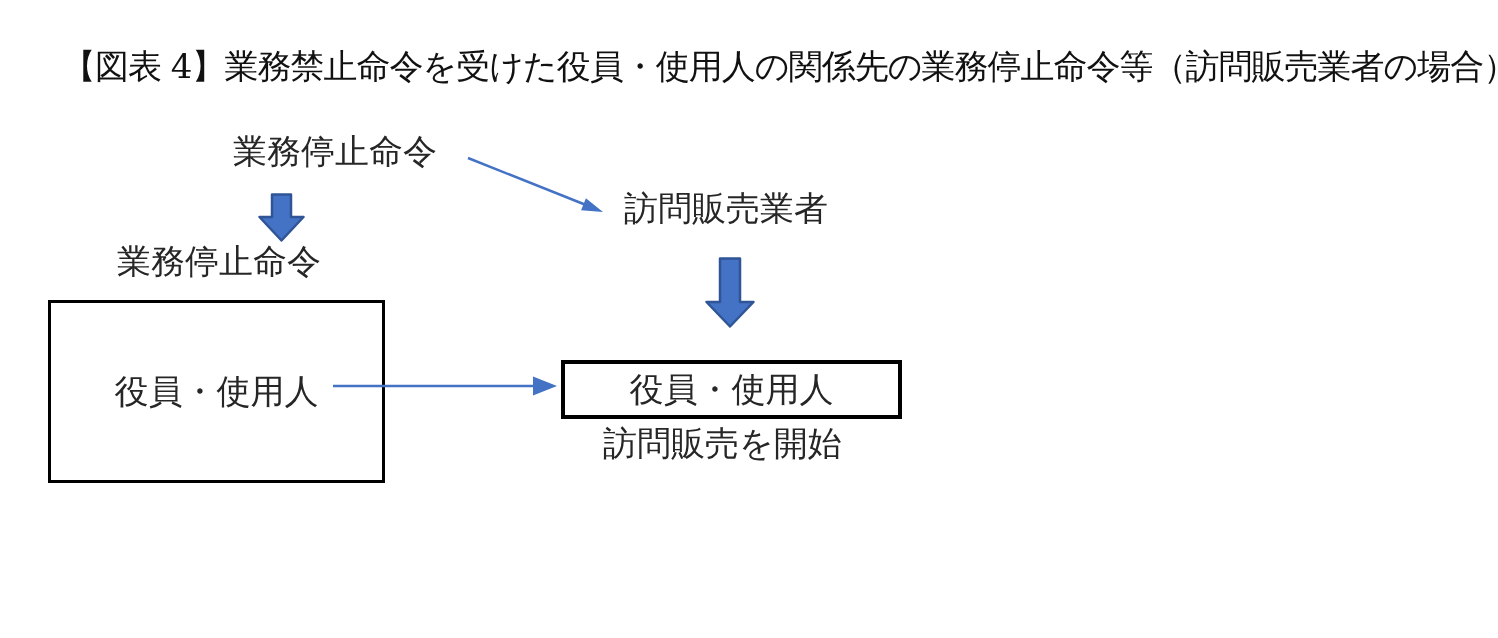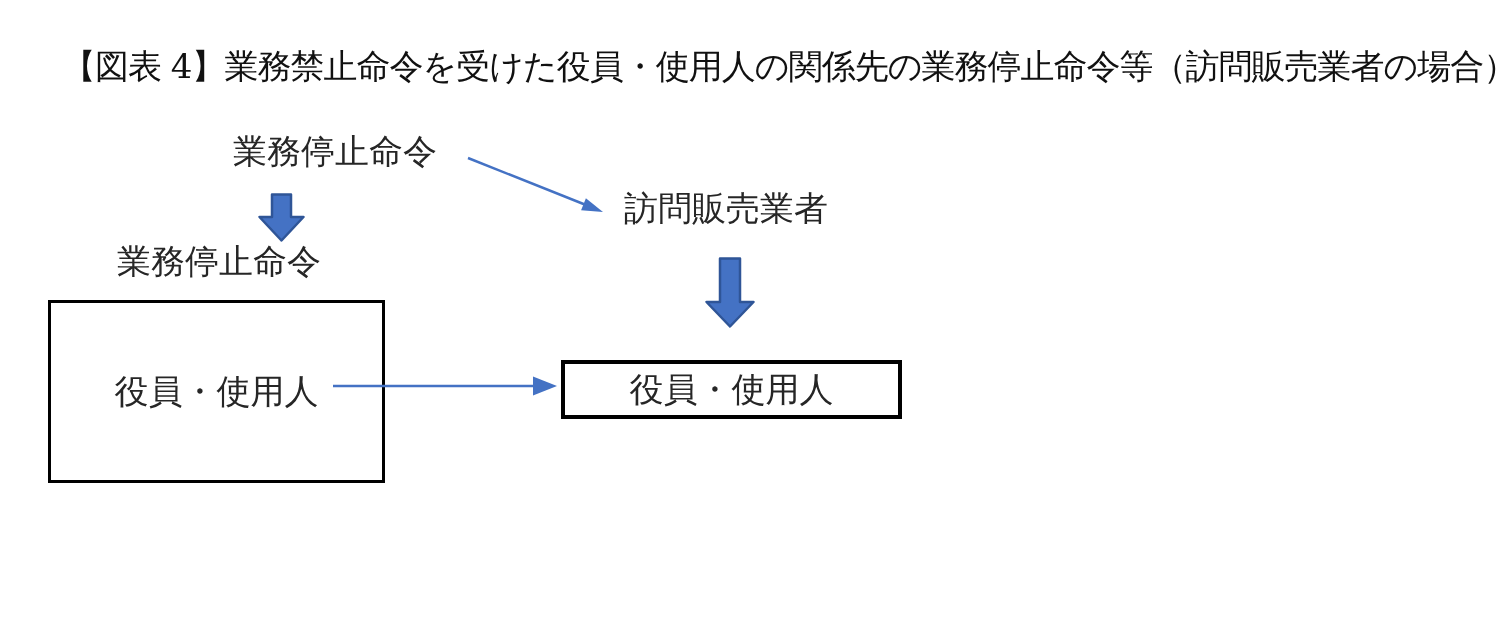--- a/index.html
+++ b/index.html
@@ -75,15 +75,16 @@
   <div class="abs label lbl-ban">訪問販売業者</div>
 
   <svg class="svg-shape arrow2" width="50" height="71" viewBox="0 0 50 71">
     <polygon points="15,1.5 35,1.5 35,45 48.5,45 25,69.5 1.5,45 15,45" stroke-width="2.5" stroke-linejoin="round" fill="#4472C4" stroke="#2F5597"></polygon>
   </svg>
 
   <div class="entity-box right-box">
     <span class="box-label">役員・使用人</span>
   </div>
 
+  <div class="abs label caption-start">訪問販売を開始</div>
 
 
 </div>
 
 </body></html>

